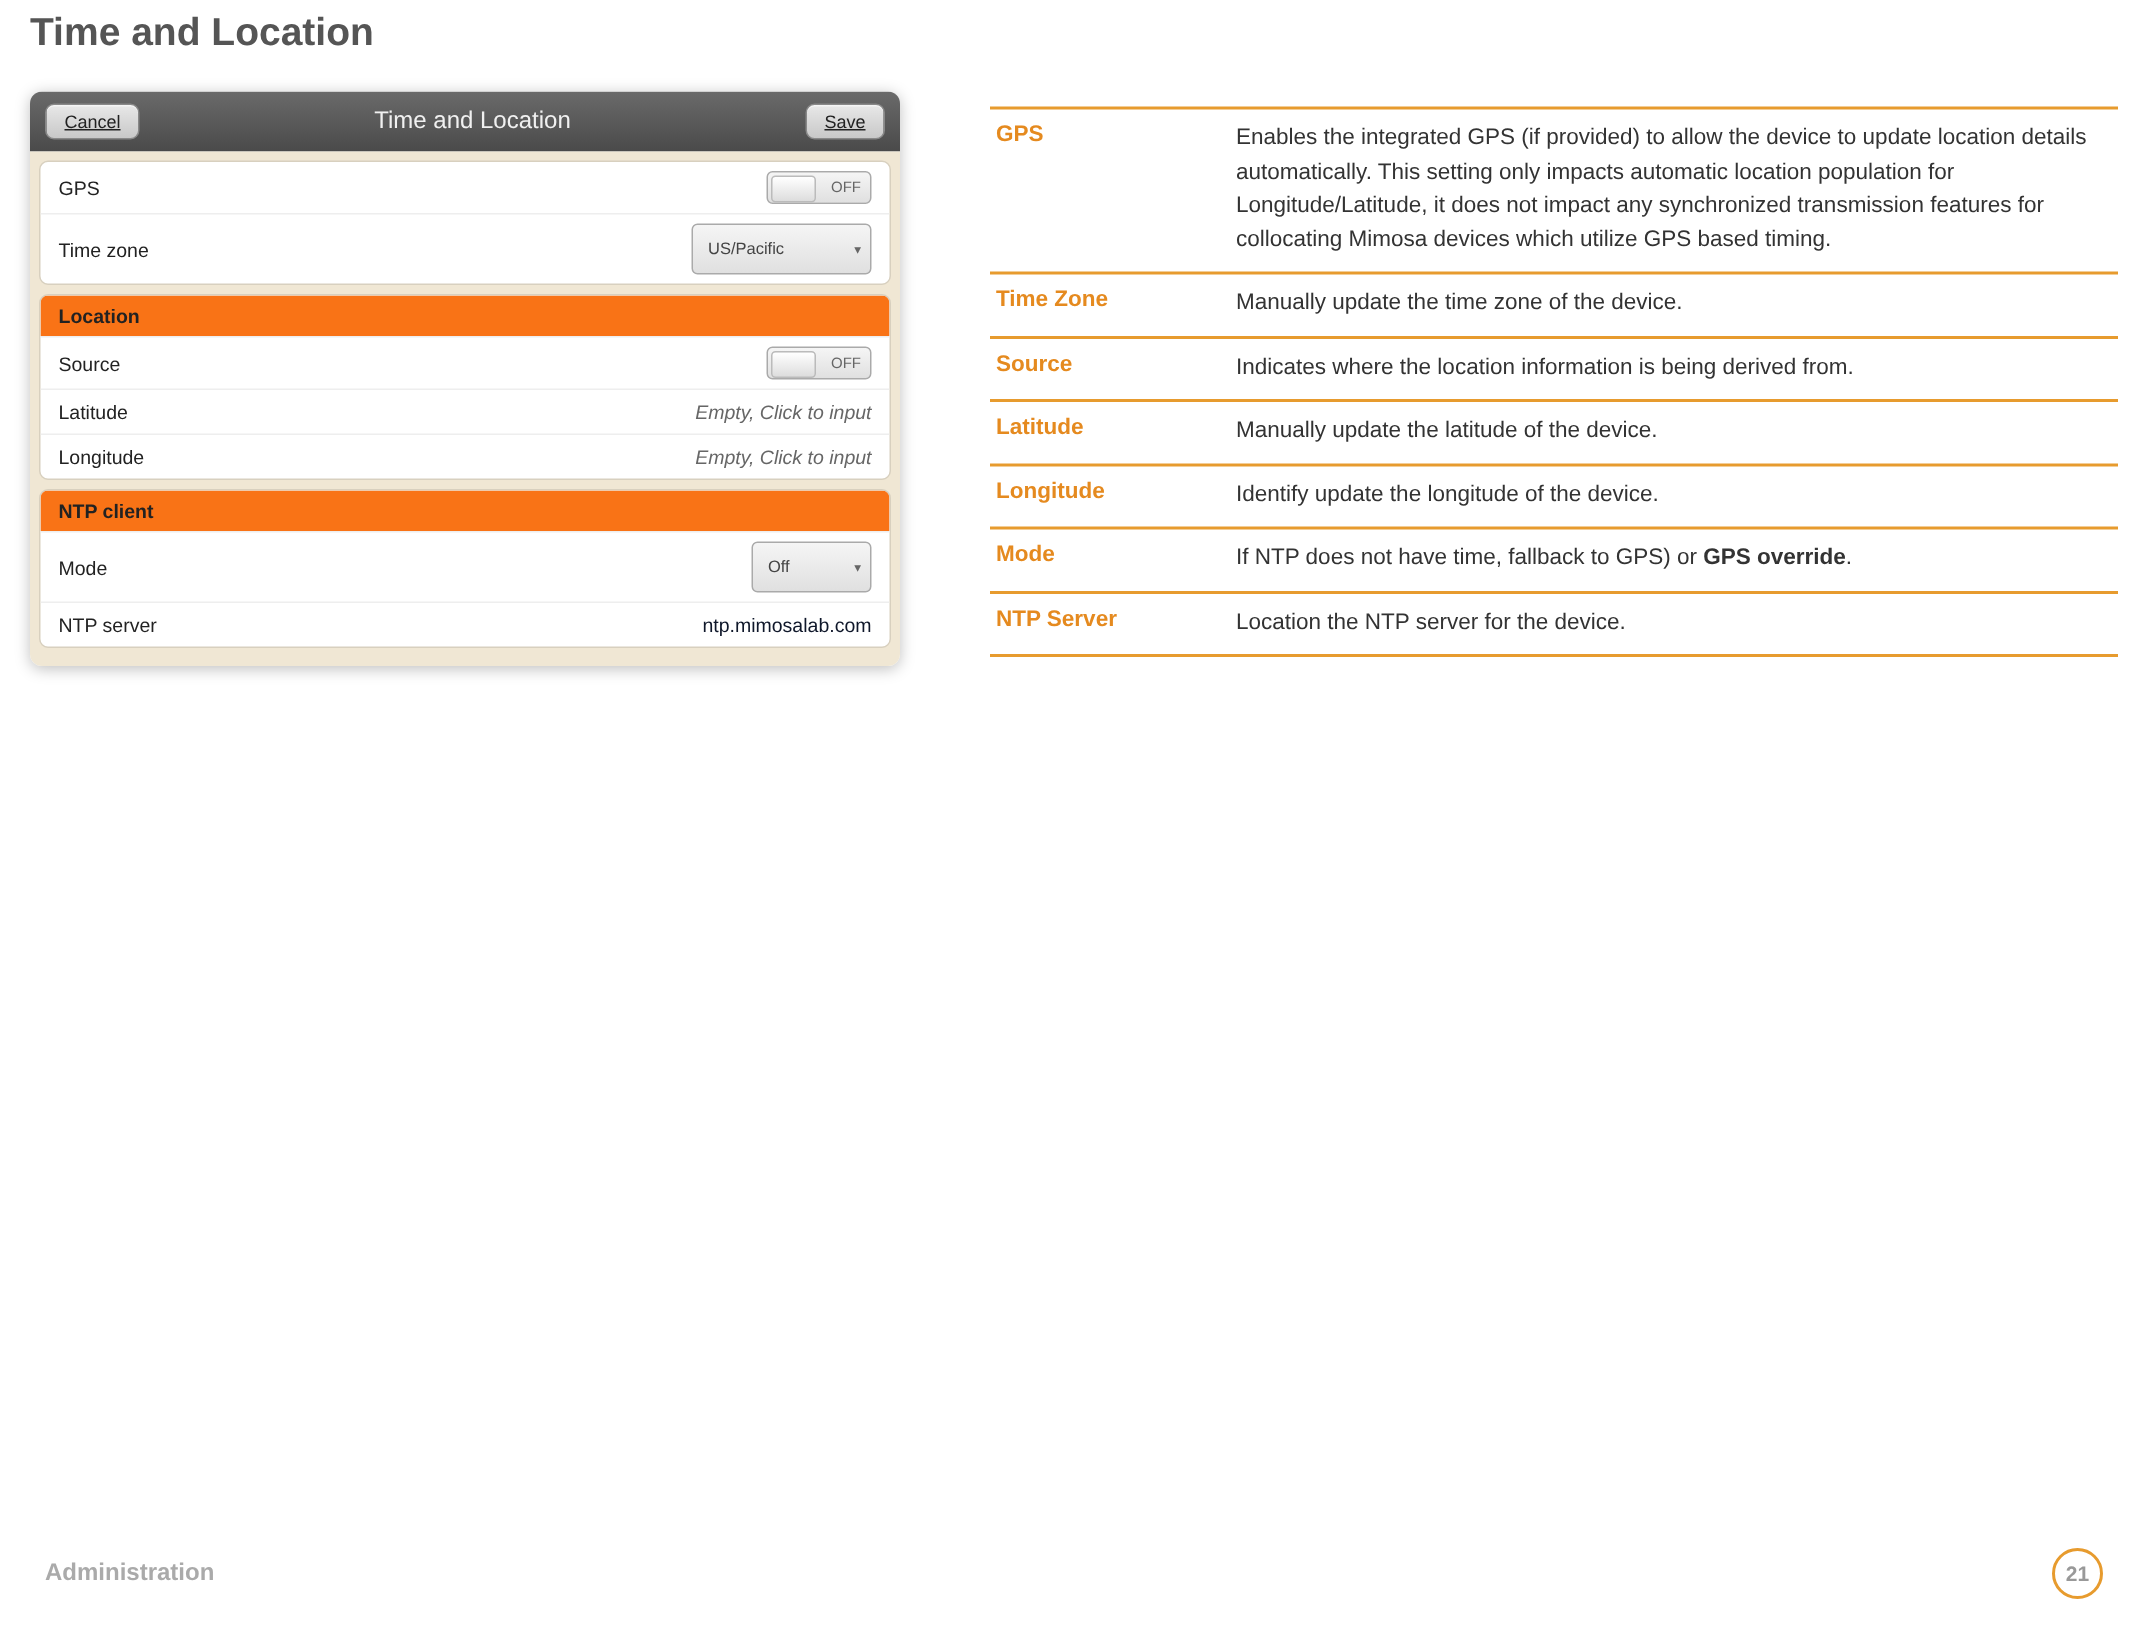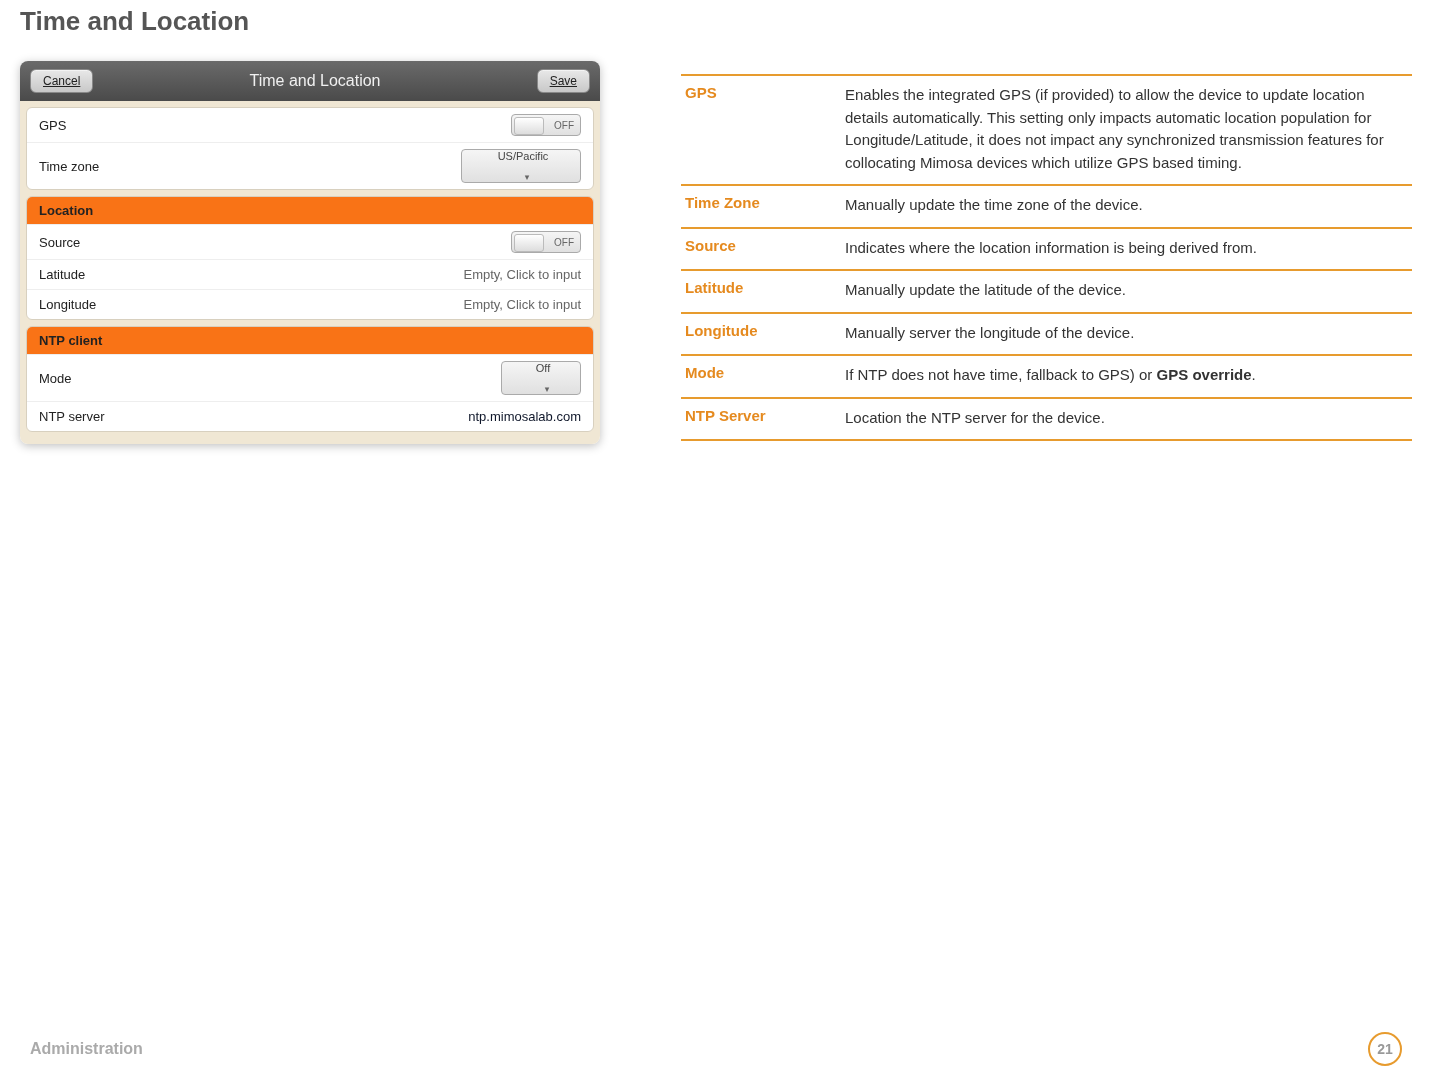--- a/index.html
+++ b/index.html
@@ -15,22 +15,22 @@
     padding: 0 20px;
   }
   h1.page-title {
     font-size: 26px;
     font-weight: bold;
     color: #555;
     margin: 6px 0 24px 0;
   }
   .columns {
     display: flex;
-    gap: 81px;
-    align-items: center;
+    gap: 60px;
+    align-items: flex-start;
   }
   .left-col { width: 580px; flex: 0 0 580px; }
   .right-col { flex: 1; padding-top: 10px; }
 
   
   .panel {
     border-radius: 8px;
     overflow: hidden;
     box-shadow: 0 2px 10px rgba(0,0,0,.25);
     font-size: 13px;
@@ -114,24 +114,24 @@
     min-width: 120px; height: 34px;
     border: 1px solid #aaa;
     border-radius: 4px;
     background: linear-gradient(#f5f5f5,#e0e0e0);
     display: flex;
     align-items: center;
     justify-content: space-between;
     padding: 0 6px 0 10px;
     font-size: 11px;
     color: #444;
-    flex-direction: column;
   }
   .select .caret { font-size: 9px; color: #666; margin-left: 8px; }
   .placeholder-input {
+    font-style: italic;
     color: #666;
   }
   .link-val { color: #0f172a; }
 
   
   .def-table { width: 100%; }
   .def-row {
     display: flex;
     border-top: 2px solid #e79b2e;
     padding: 8px 4px 10px 4px;
@@ -266,21 +266,21 @@
           <div class="def-desc">Indicates where the location information is being derived from.</div>
         </div>
 
         <div class="def-row">
           <div class="def-term">Latitude</div>
           <div class="def-desc">Manually update the latitude of the device.</div>
         </div>
 
         <div class="def-row">
           <div class="def-term">Longitude</div>
-          <div class="def-desc">Manually server the longitude of the device.</div>
+          <div class="def-desc">Identify update the longitude of the device.</div>
         </div>
 
         <div class="def-row">
           <div class="def-term">Mode</div>
           <div class="def-desc">
             <p>
               <span>If NTP does not have time, fallback to GPS) or </span><b>GPS override</b><span>.</span>
             </p>
           </div>
         </div>

